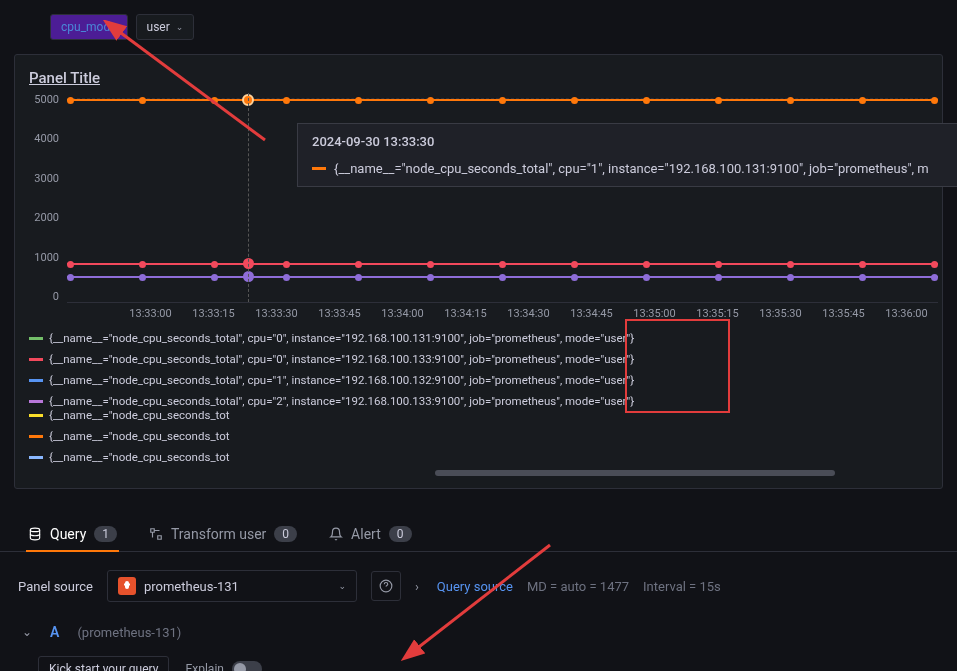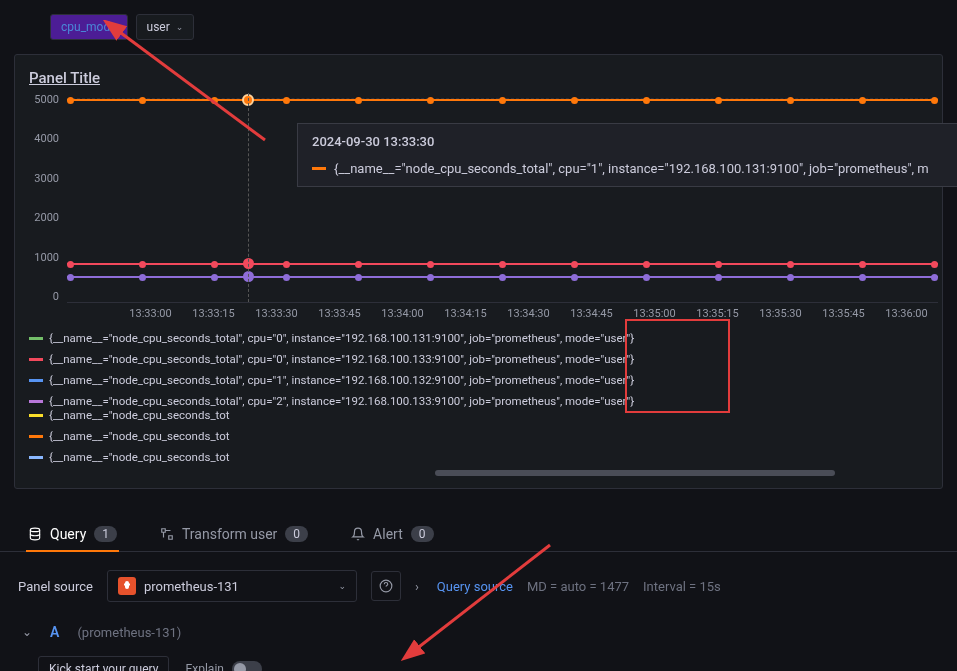--- a/index.html
+++ b/index.html
@@ -133,21 +133,21 @@
 }
 .legend-item { display: flex; align-items: center; gap: 6px; white-space: nowrap; }
 .legend-swatch { width: 14px; height: 3px; flex-shrink: 0; }
 .red-box {
   position: absolute;
   border: 2px solid #e23c3c;
   pointer-events: none;
 }
 .tabs {
   display: flex;
-  gap: 39px;
+  gap: 28px;
   padding: 16px 26px 0;
   border-bottom: 1px solid #2d2f39;
   margin-top: 12px;
 }
 .tab {
   display: flex;
   align-items: center;
   gap: 8px;
   padding: 8px 2px;
   font-size: 14px;

